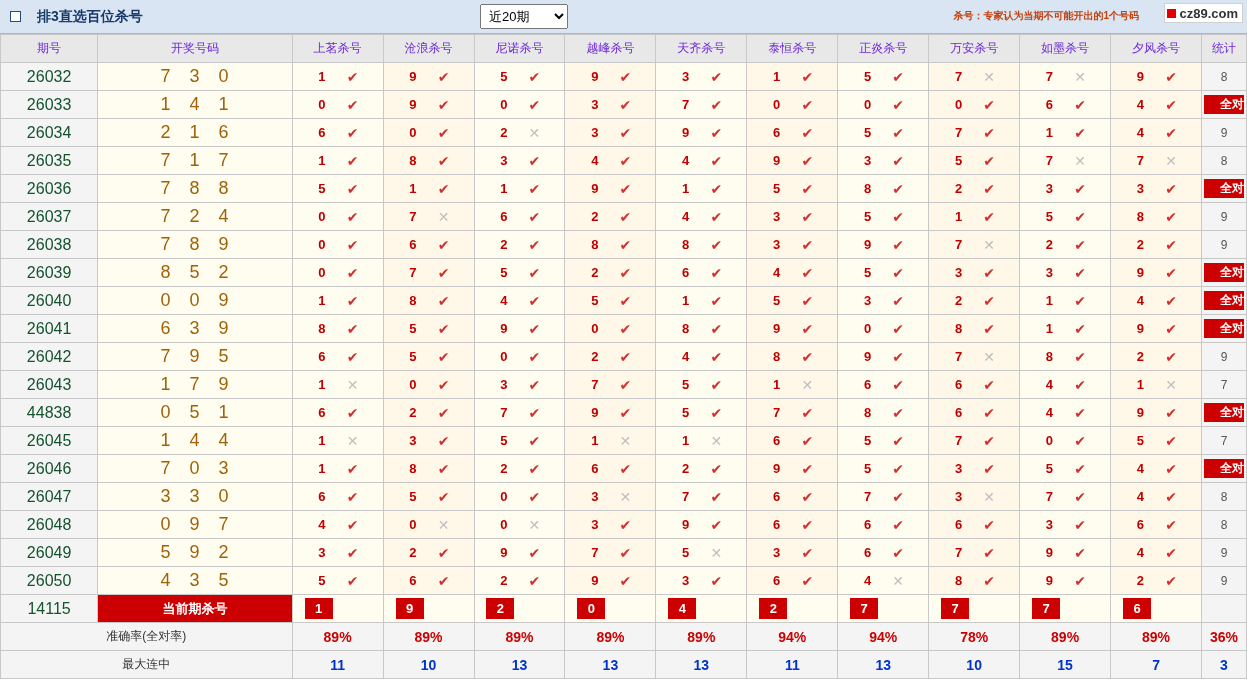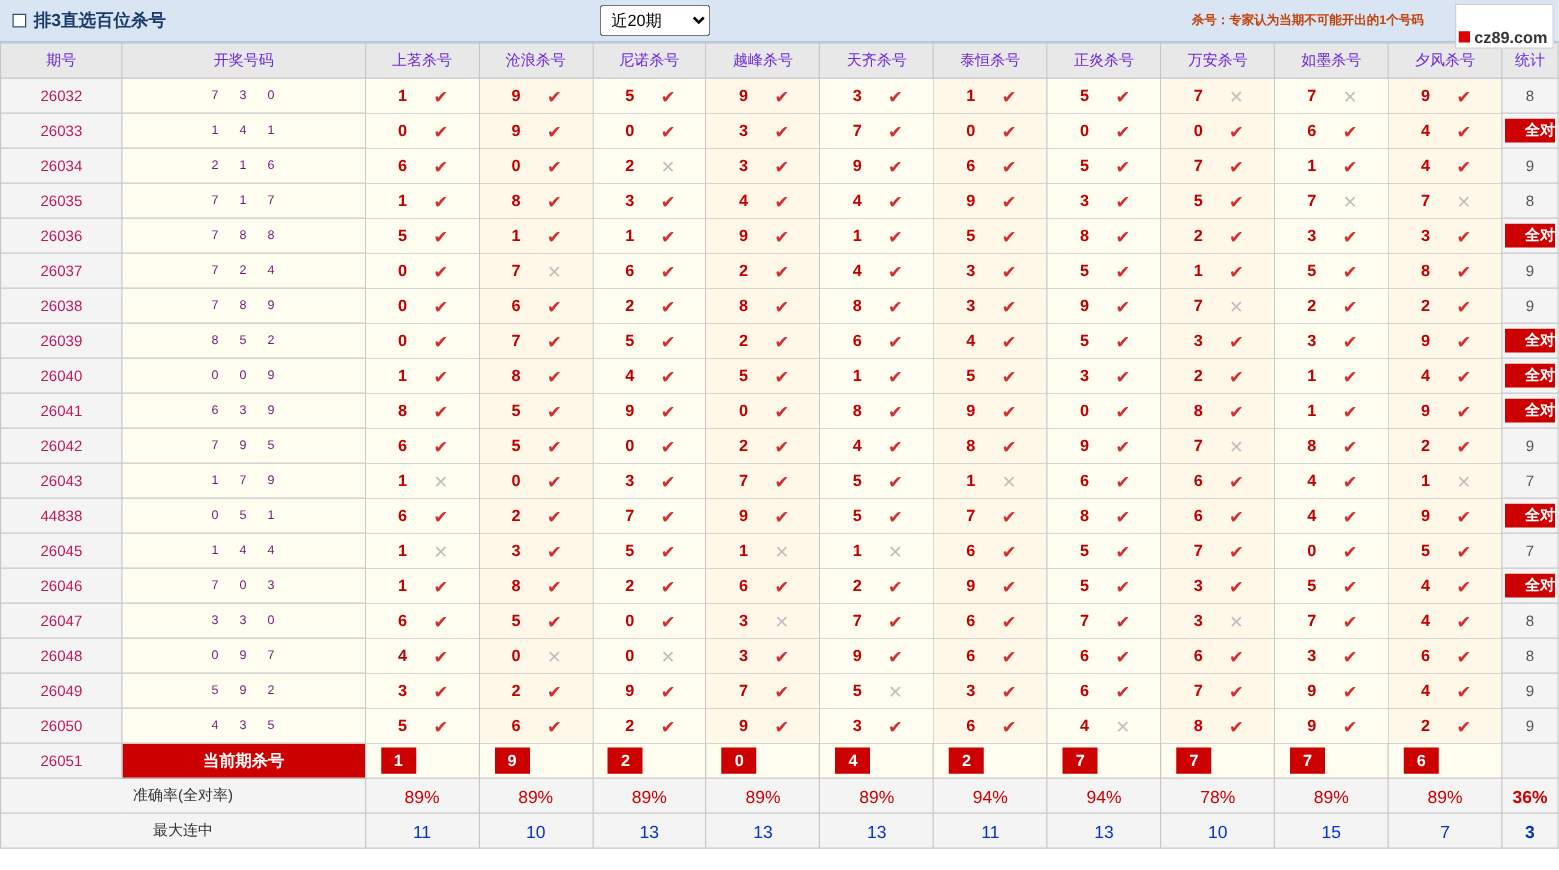--- a/index.html
+++ b/index.html
@@ -14,21 +14,21 @@
   .topbar{
     height:33px;
     background:#d9e5f2;
     border-bottom:1px solid #9fb8d4;
     display:flex;align-items:center;
     position:relative;
   }
   .topbar .title{
     font-size:14px;font-weight:bold;color:#1a3a6b;
     margin-left:10px;
-    display:flex;align-items:center;gap:6px;
+    display:flex;align-items:center;gap:16px;
   }
   .sq{
     width:9px;height:9px;border:1px solid #2a4d7d;background:#ffffff;display:inline-block;
   }
   .selwrap{
     position:absolute;left:480px;top:4px;
   }
   select{
     font-family:"Liberation Sans",sans-serif;
     font-size:13px;
@@ -38,21 +38,21 @@
   .note{
     position:absolute;right:108px;top:9px;
     font-size:10px;color:#c2410c;
     white-space:nowrap;
     font-weight:bold;
   }
   .logo{
     position:absolute;right:4px;top:3px;
     background:#ffffff;
     border:1px solid #d0d0d0;
-    padding:18px 4px 1px 2px;
+    padding:2px 4px 1px 2px;
     font-size:13px;font-weight:bold;color:#333;
     display:flex;align-items:center;gap:3px;
   }
   .logo .dot{width:9px;height:9px;background:#e00000;display:inline-block;}
 
   table.main{
     border-collapse:collapse;
     width:1247px;
     table-layout:fixed;
   }
@@ -72,28 +72,28 @@
     font-size:13px;
     height:28px;
   }
   .col-issue{width:92px;}
   .col-code{width:185px;}
   .col-kill{width:86px;}
   .col-stat{width:42px;}
 
   tbody td.issue{
     background:#f4f4f4;
-    color:#be185d;
-    font-size:12px;
+    color:#14532d;
+    font-size:16px;
   }
   tbody td.code{
     background:#fffdf0;
-    color:#701a75;
+    color:#a16207;
     letter-spacing:7px;
-    font-size:10px;
+    font-size:18px;
     padding-left:6px;
   }
   td.kill{
     background:#fffdf0;
     position:relative;
   }
   td.kill.alt{
     background:#fff8e8;
   }
   .killinner{
@@ -134,21 +134,21 @@
     margin-right:38px;
   }
   tr.foot td{
     background:#f4f4f4;
     color:#333;
   }
   tr.foot td.lbl{
     font-size:12px;color:#333;
   }
   tr.foot td.val{
-    font-weight:normal;font-size:14px;
+    font-weight:bold;font-size:14px;
   }
   tr.rate td.val{color:#cc0000;}
   tr.streak td.val{color:#0033cc;}
   tr.foot td.statval{font-weight:bold;font-size:14px;}
 </style>
 </head>
 <body>
 
 <div class="topbar">
   <div class="title">
@@ -1427,21 +1427,21 @@
         </td>
         <td class="kill alt">
           <div class="killinner">
             <span class="num">2</span>
             <span class="mark ok">✔</span>
           </div>
         </td>
         <td class="stat">9</td>
       </tr>
       <tr class="current">
-        <td class="issue">26051</td>
+        <td class="issue">14115</td>
         <td class="issue-cur">当前期杀号</td>
         <td class="curkill"><span class="curbox">1</span></td>
         <td class="curkill alt"><span class="curbox">9</span></td>
         <td class="curkill"><span class="curbox">2</span></td>
         <td class="curkill alt"><span class="curbox">0</span></td>
         <td class="curkill"><span class="curbox">4</span></td>
         <td class="curkill alt"><span class="curbox">2</span></td>
         <td class="curkill"><span class="curbox">7</span></td>
         <td class="curkill alt"><span class="curbox">7</span></td>
         <td class="curkill"><span class="curbox">7</span></td>

